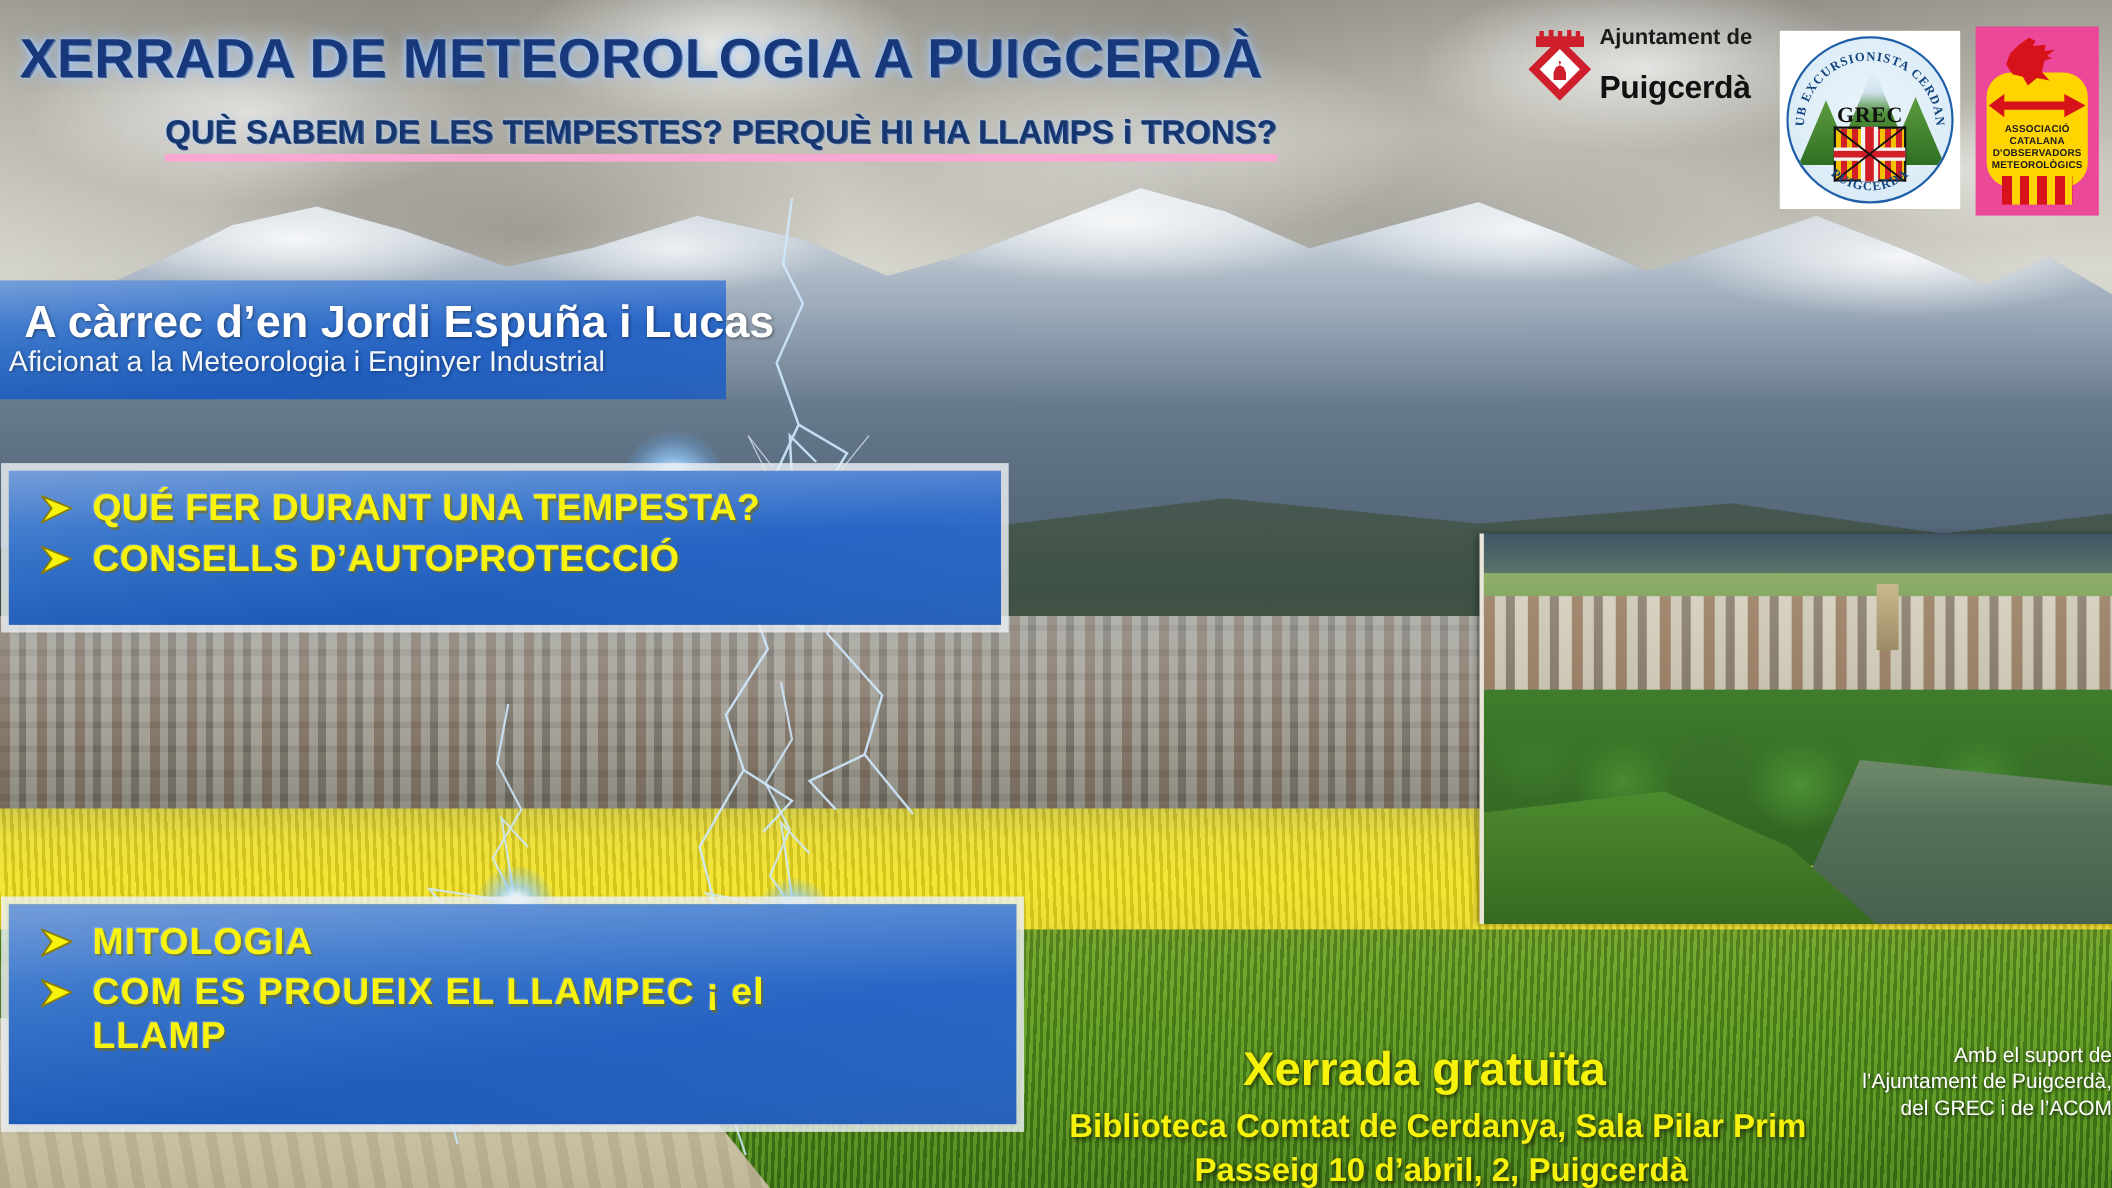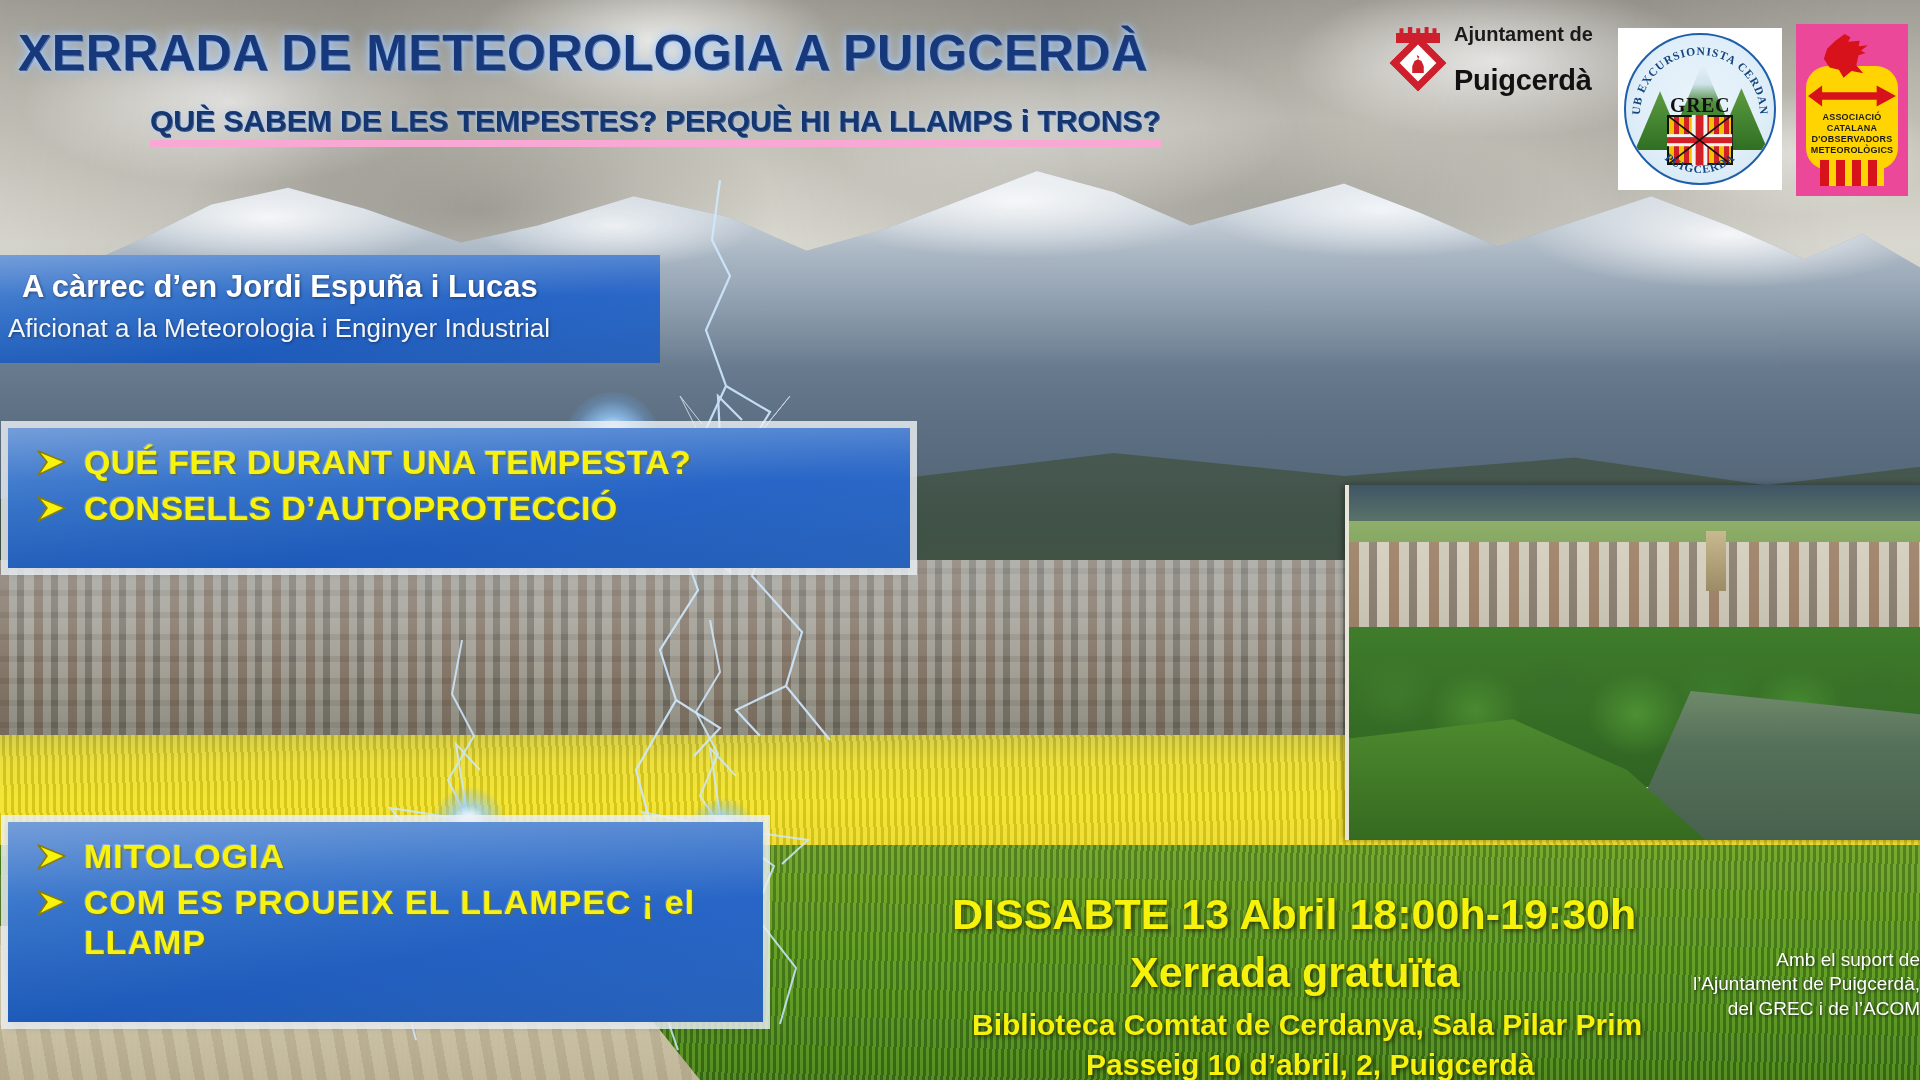--- a/index.html
+++ b/index.html
@@ -164,27 +164,27 @@
   
   .bluebox{position:absolute;
     background:linear-gradient(170deg,#4d82cf 0%,#2f6fc9 30%,#1f5fc4 62%,#2a68c6 100%);
     box-shadow:0 0 0 7px rgba(236,240,244,.82), 0 2px 10px rgba(0,0,0,.3);}
   .bluebox.plain{box-shadow:none;}
   .bluebox .sheen{position:absolute;inset:0;
     background:linear-gradient(180deg, rgba(255,255,255,.22) 0%, rgba(255,255,255,.04) 38%, rgba(0,0,0,.06) 100%);
     pointer-events:none;}
 
   #box-speaker{left:0;top:255px;width:660px;height:108px;box-shadow:none;}
-  #box-speaker .line1{position:absolute;left:22px;top:14px;font-size:31px;font-weight:bold;color:#fff;
+  #box-speaker .line1{position:absolute;left:22px;top:14px;font-size:41px;font-weight:bold;color:#fff;
     text-shadow:1px 1px 3px rgba(0,0,0,.45);white-space:nowrap;}
   #box-speaker .line2{position:absolute;left:8px;top:58px;font-size:26px;color:#f2f6fa;
     text-shadow:1px 1px 3px rgba(0,0,0,.4);white-space:nowrap;}
 
   #box-topics{left:8px;top:428px;width:902px;height:140px;}
-  #box-myth{left:8px;top:822px;width:755px;height:200px;}
+  #box-myth{left:8px;top:822px;width:916px;height:200px;}
 
   .bullets{position:absolute;left:0;top:0;right:0;bottom:0;padding:14px 0 16px 26px;box-sizing:border-box;}
   .bullet{display:flex;align-items:flex-start;gap:16px;margin-bottom:6px;}
   .arrowglyph{flex:0 0 auto;width:34px;height:34px;margin-top:4px;}
   .btext{font-size:34px;font-weight:bold;color:#f7f30f;line-height:1.18;
     text-shadow:2px 2px 0 rgba(120,110,0,.55), -1px -1px 0 rgba(255,255,255,.25);
     letter-spacing:.3px;white-space:pre-line;}
   #box-myth .btext{letter-spacing:1px;}
 
   
@@ -401,21 +401,20 @@
       <div class="bullet">
         <svg class="arrowglyph" viewBox="0 0 34 34">
           <path d="M4 5 L31 16 L4 29 L13 16 Z" fill="#f7f30f" stroke="#8a7d00" stroke-width="1.6" stroke-linejoin="round"></path>
         </svg>
         <div class="btext">COM  ES  PROUEIX  EL  LLAMPEC  ¡  el
 LLAMP</div>
       </div>
     </div>
   </div>
 
-  <div class="yellowtxt" id="date-line">DISSABTE 13 Abril 18:00h-19:30h</div>
   <div class="yellowtxt" id="free-line">Xerrada gratuïta</div>
   <div class="yellowtxt" id="venue-line">Biblioteca Comtat de Cerdanya, Sala Pilar Prim</div>
   <div class="yellowtxt" id="addr-line">Passeig 10 d’abril, 2, Puigcerdà</div>
 
   <div id="support">
     <div>Amb el suport de</div>
     <div>l’Ajuntament de Puigcerdà,</div>
     <div>del GREC  i de l’ACOM</div>
   </div>
 

